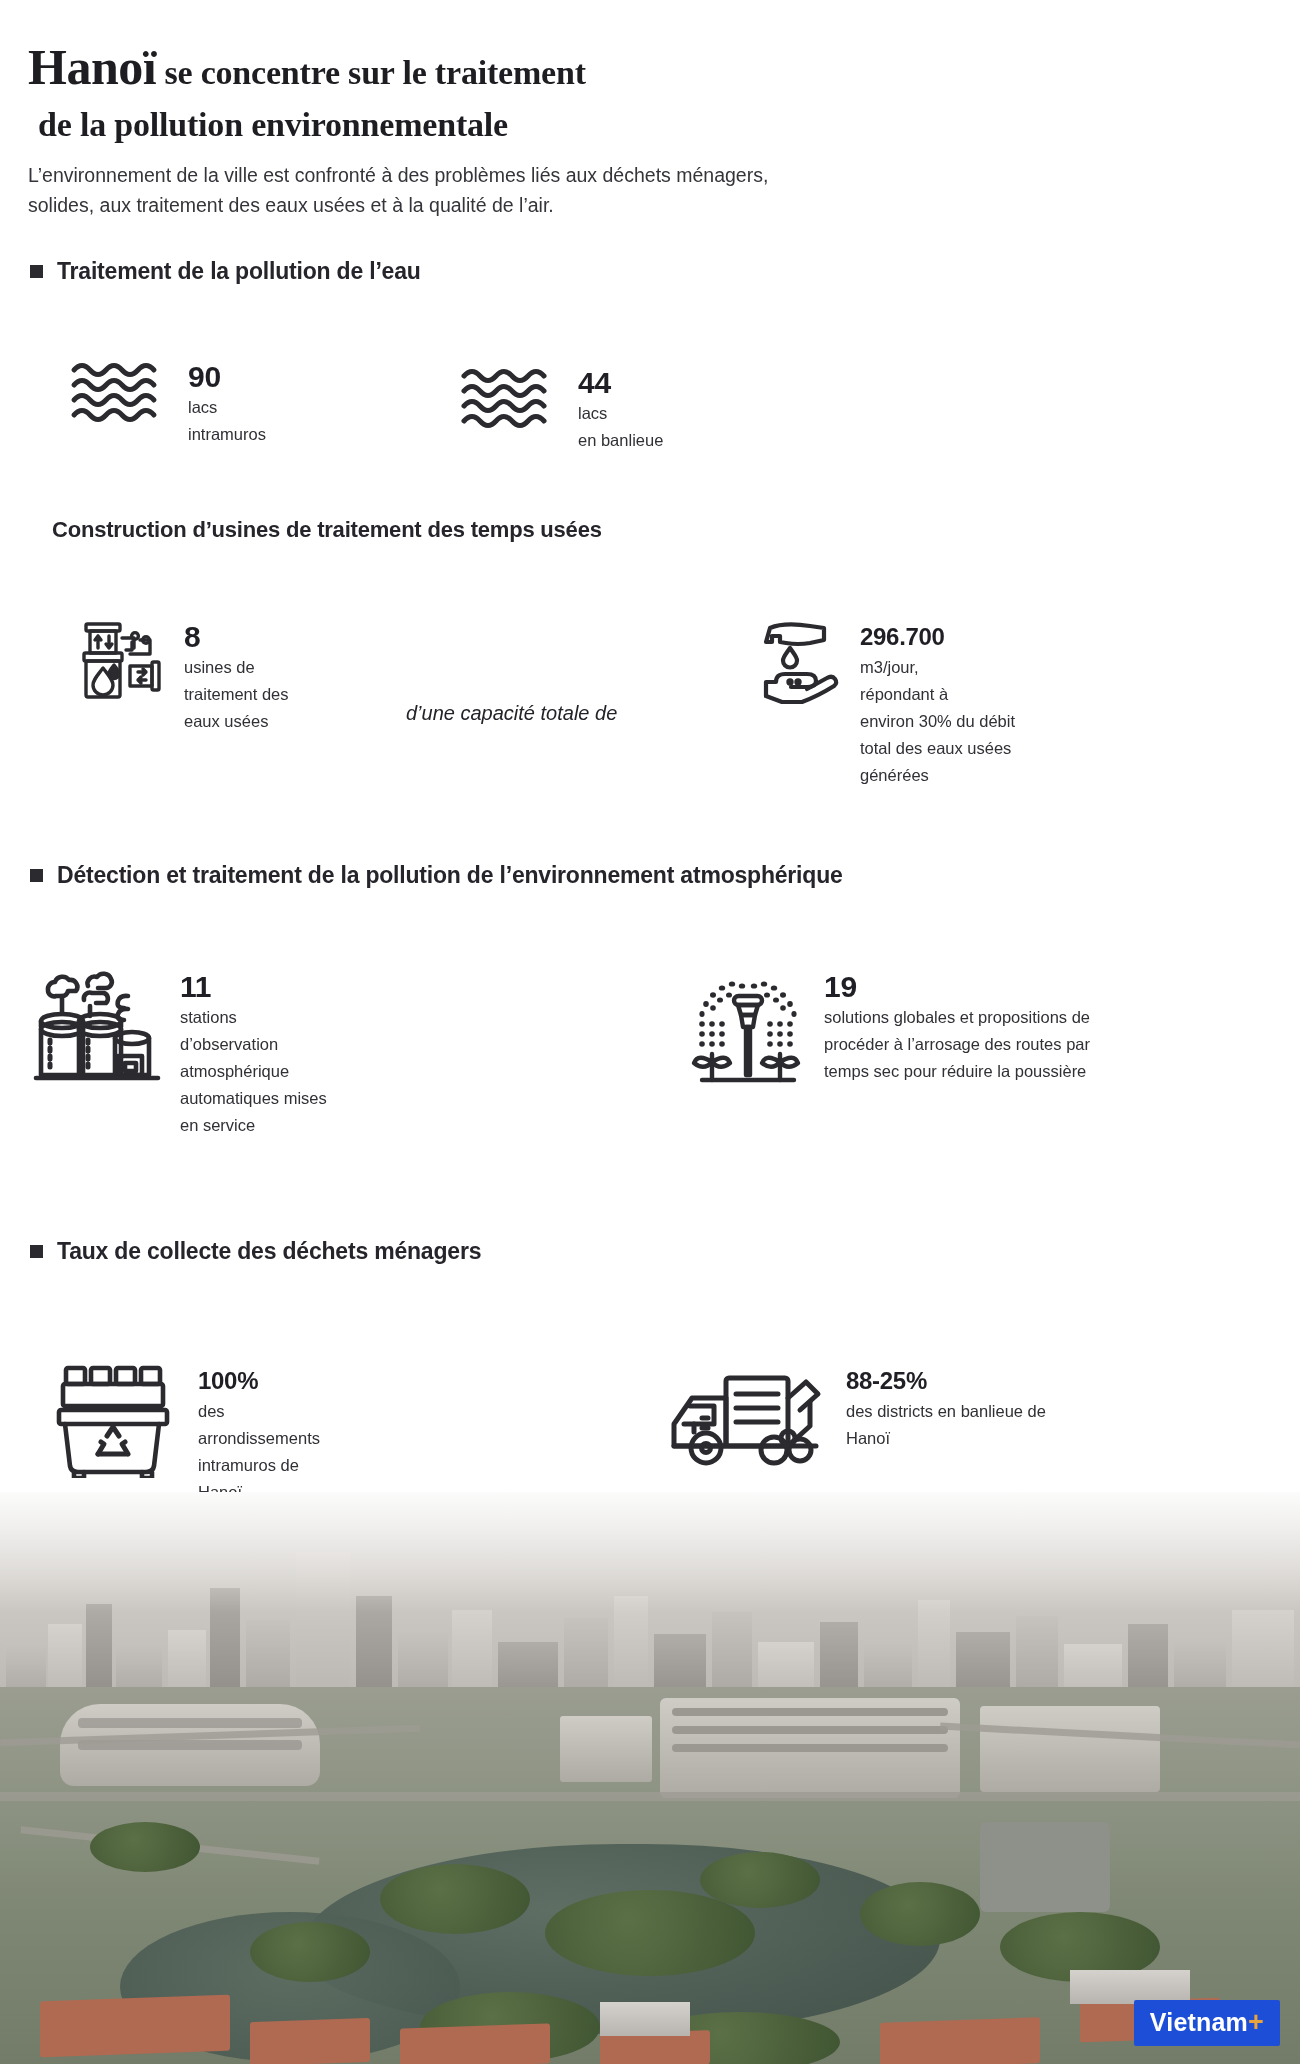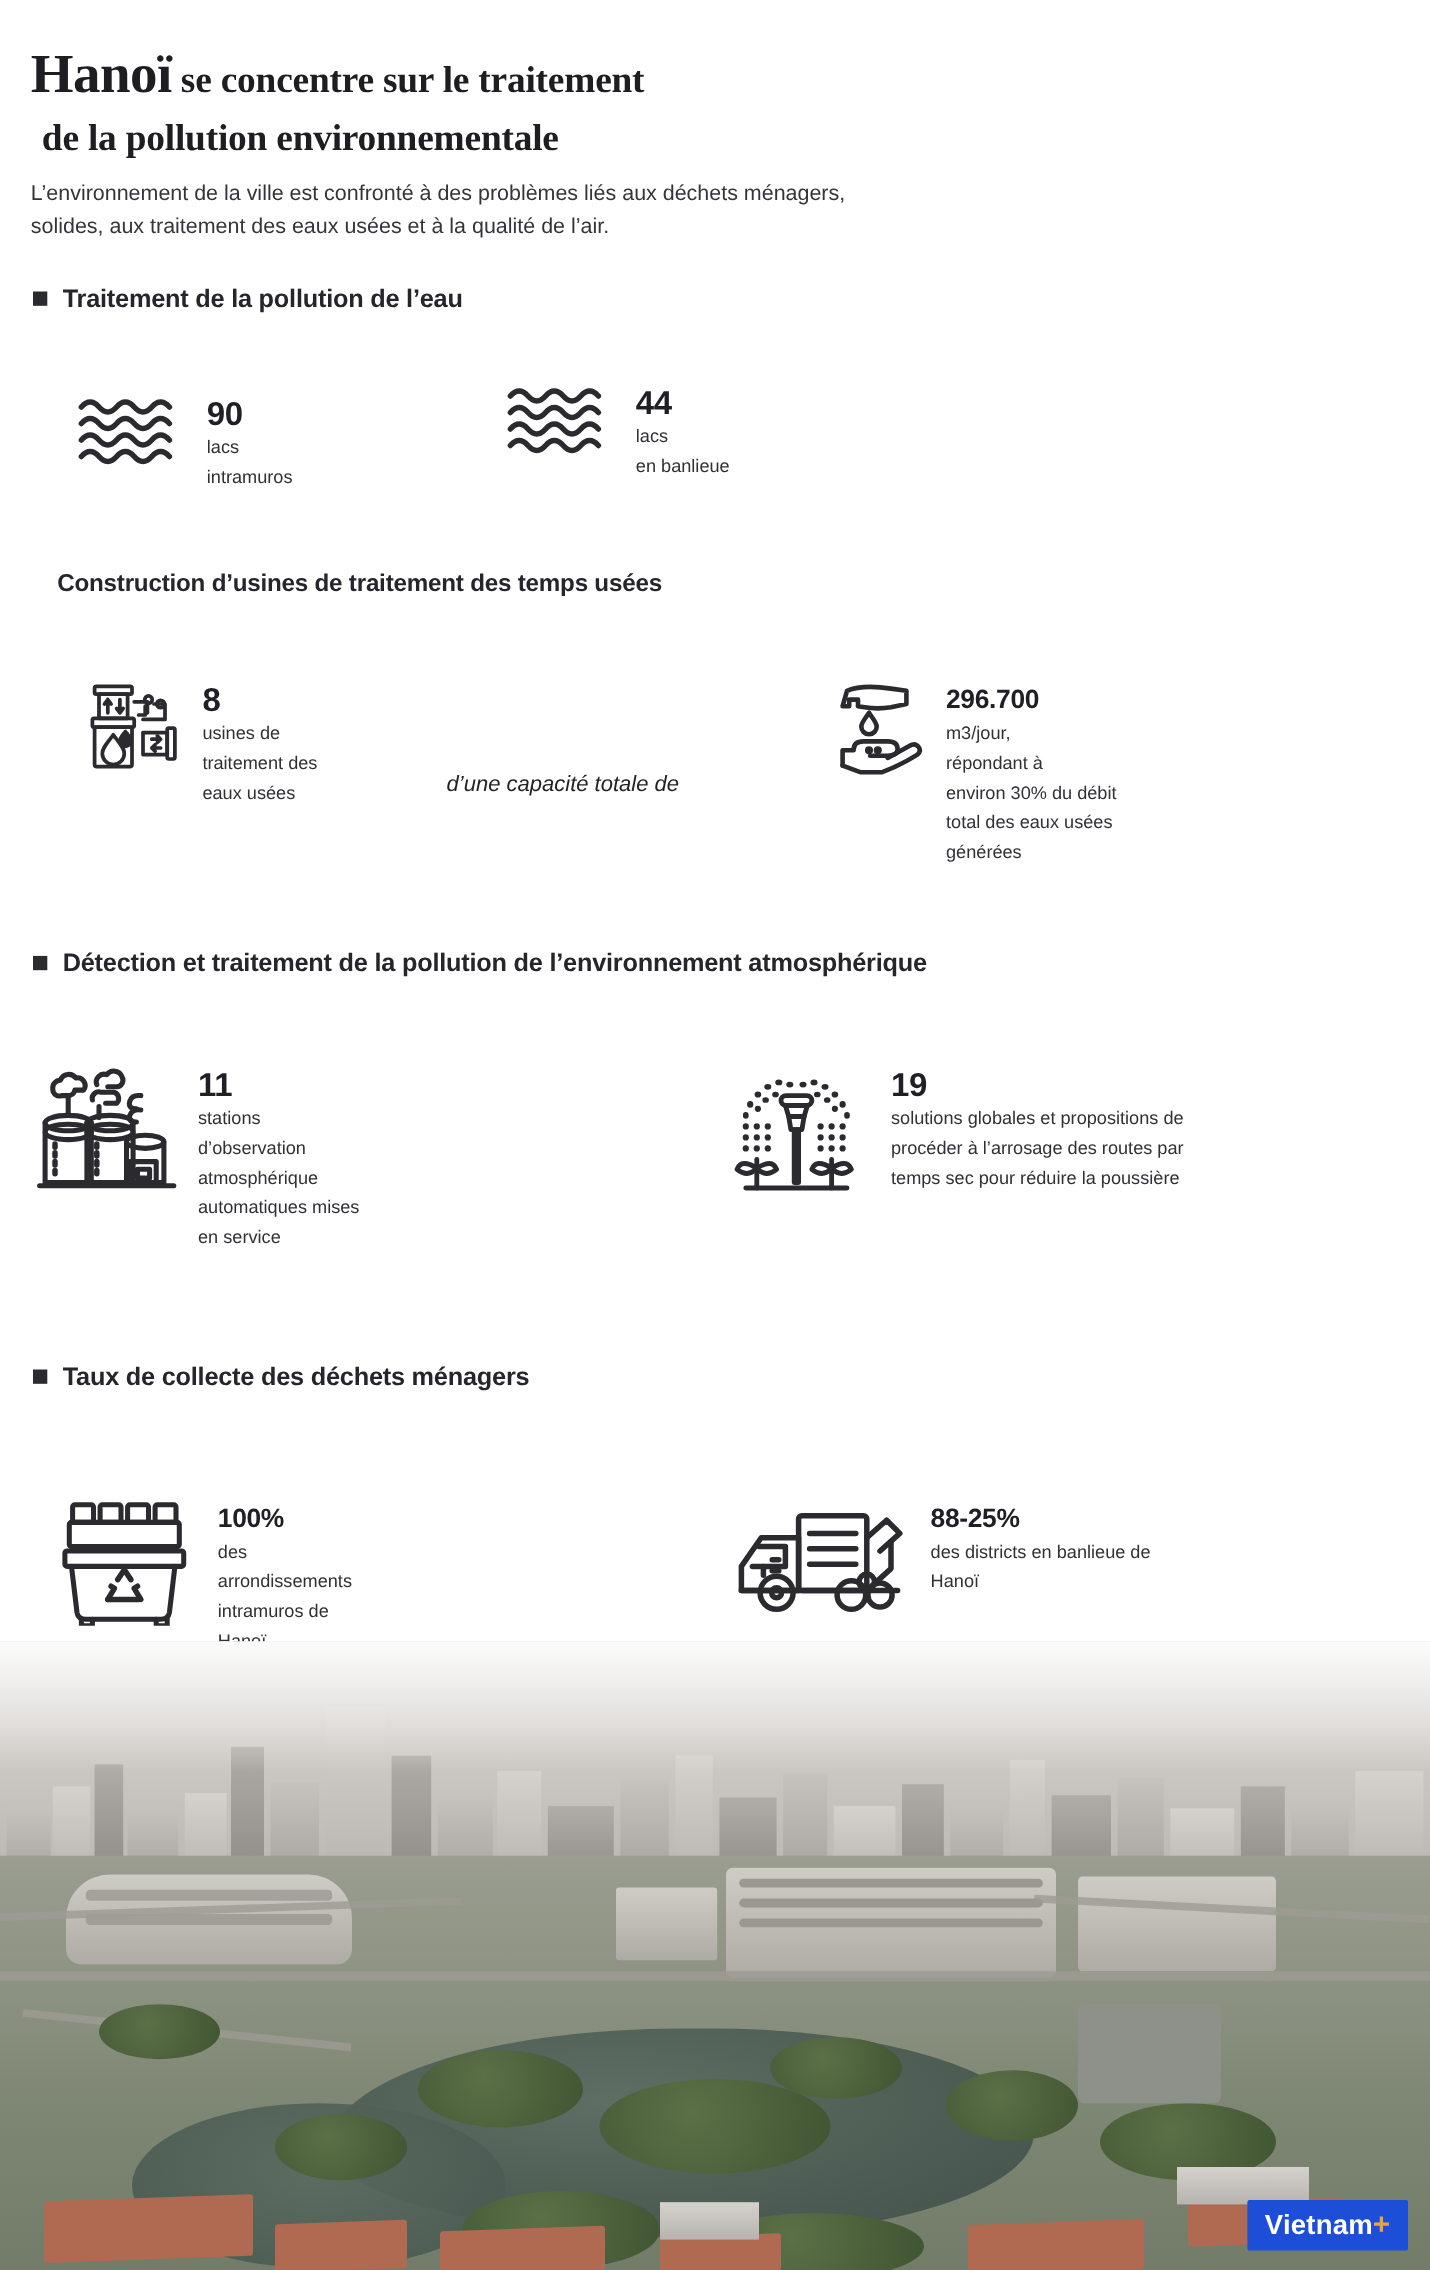--- a/index.html
+++ b/index.html
@@ -92,21 +92,21 @@
         </g>
       </svg>
     </span>
     <span class="body">
       <div class="num">90</div>
       <div class="desc" style="white-space:pre-line">lacs
 intramuros</div>
     </span>
   </div>
 
-  <div class="abs stat" style="left:460px;top:348px;">
+  <div class="abs stat" style="left:460px;top:364px;">
     <span class="icon">
       <svg width="100" height="70" viewBox="0 0 100 70">
         <g fill="none" stroke="#2b2b2f" stroke-width="5" stroke-linecap="round">
           <path d="M4 12 q8 -9 16 0 t16 0 t16 0 t16 0 t16 0"></path>
           <path d="M4 27 q8 -9 16 0 t16 0 t16 0 t16 0 t16 0"></path>
           <path d="M4 42 q8 -9 16 0 t16 0 t16 0 t16 0 t16 0"></path>
           <path d="M4 57 q8 -9 16 0 t16 0 t16 0 t16 0 t16 0"></path>
         </g>
       </svg>
     </span>
@@ -214,21 +214,21 @@
     <span class="body">
       <div class="num">11</div>
       <div class="desc" style="white-space:pre-line">stations
 d’observation
 atmosphérique
 automatiques mises
 en service</div>
     </span>
   </div>
 
-  <div class="abs stat" style="left:660px;top:968px;gap:26px;">
+  <div class="abs stat" style="left:684px;top:968px;gap:16px;">
     <span class="icon">
       <svg width="124" height="120" viewBox="0 0 124 120">
         <g fill="#2b2b2f">
 
           <ellipse cx="58" cy="18" rx="3.2" ry="2.6"></ellipse>
             <ellipse cx="48" cy="16" rx="3.2" ry="2.6"></ellipse>
           <ellipse cx="38" cy="20" rx="3.2" ry="2.6"></ellipse>
             <ellipse cx="29" cy="27" rx="3" ry="2.8"></ellipse>
           <ellipse cx="22" cy="36" rx="2.8" ry="3"></ellipse>
             <ellipse cx="18" cy="46" rx="2.6" ry="3"></ellipse>

